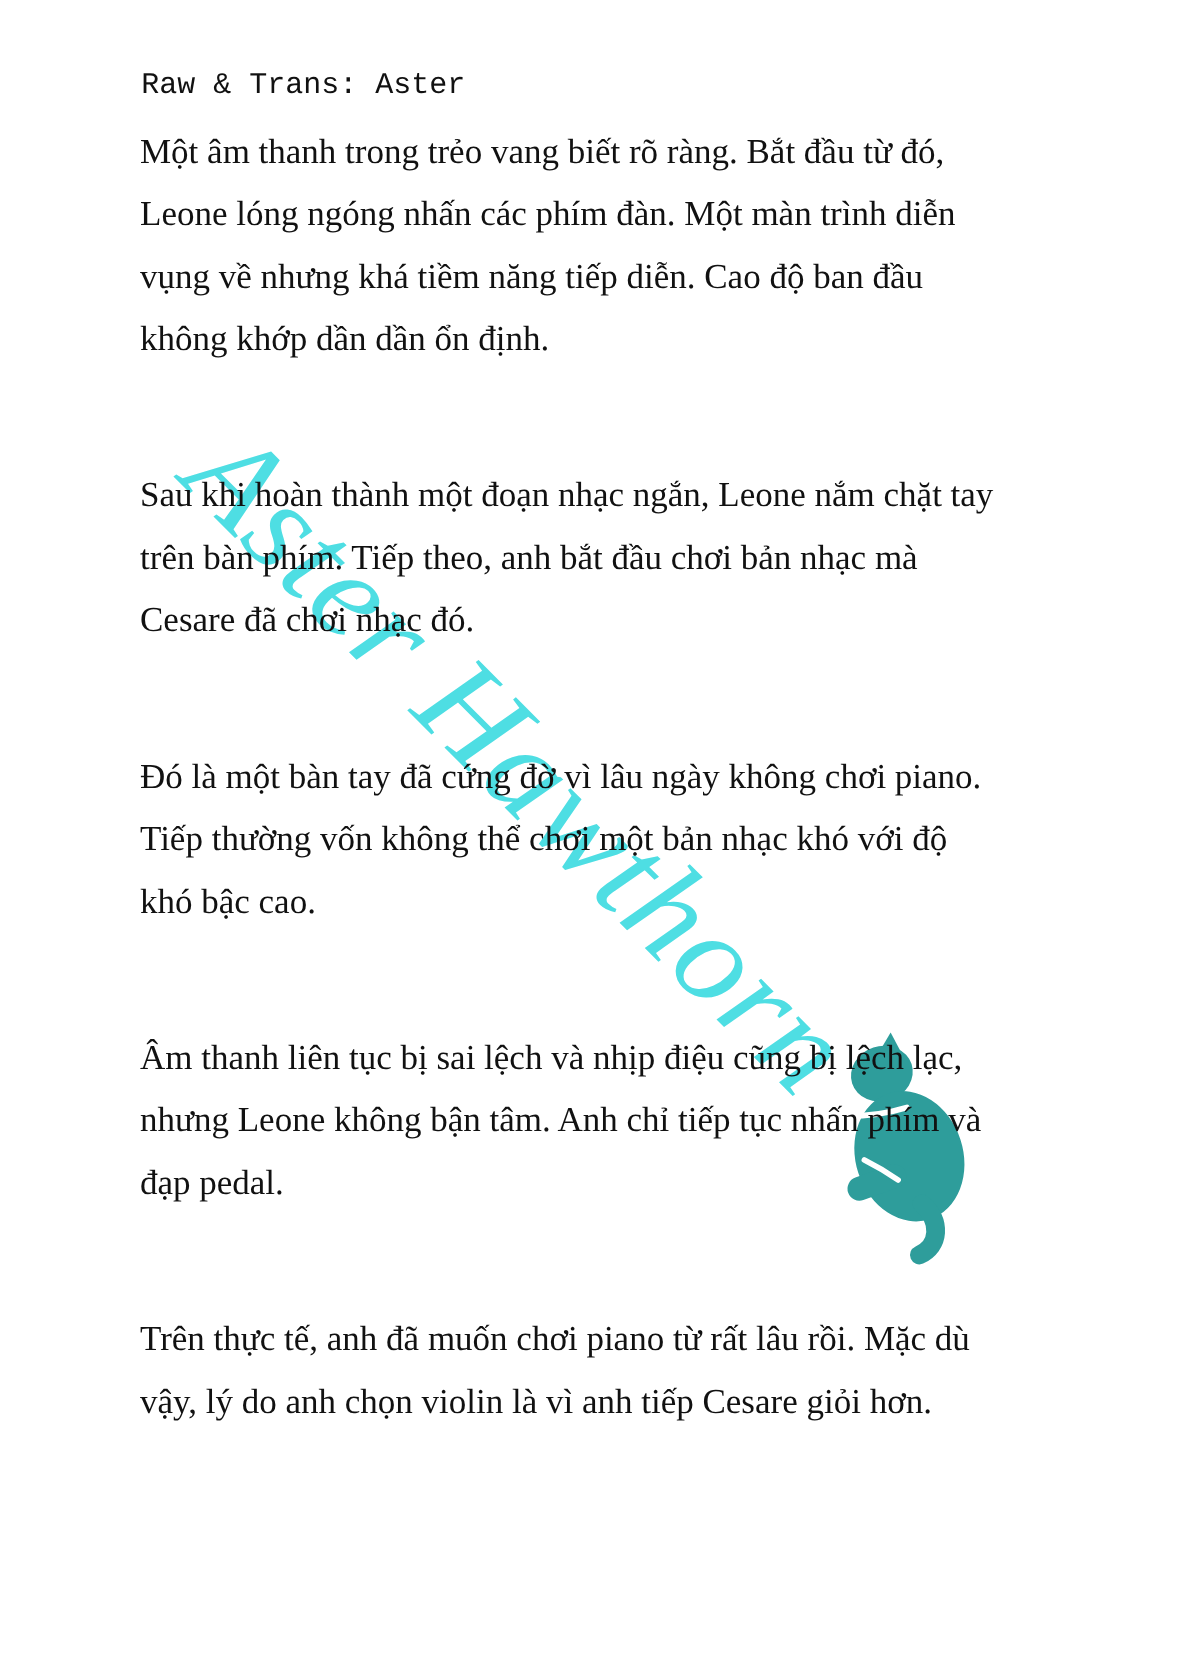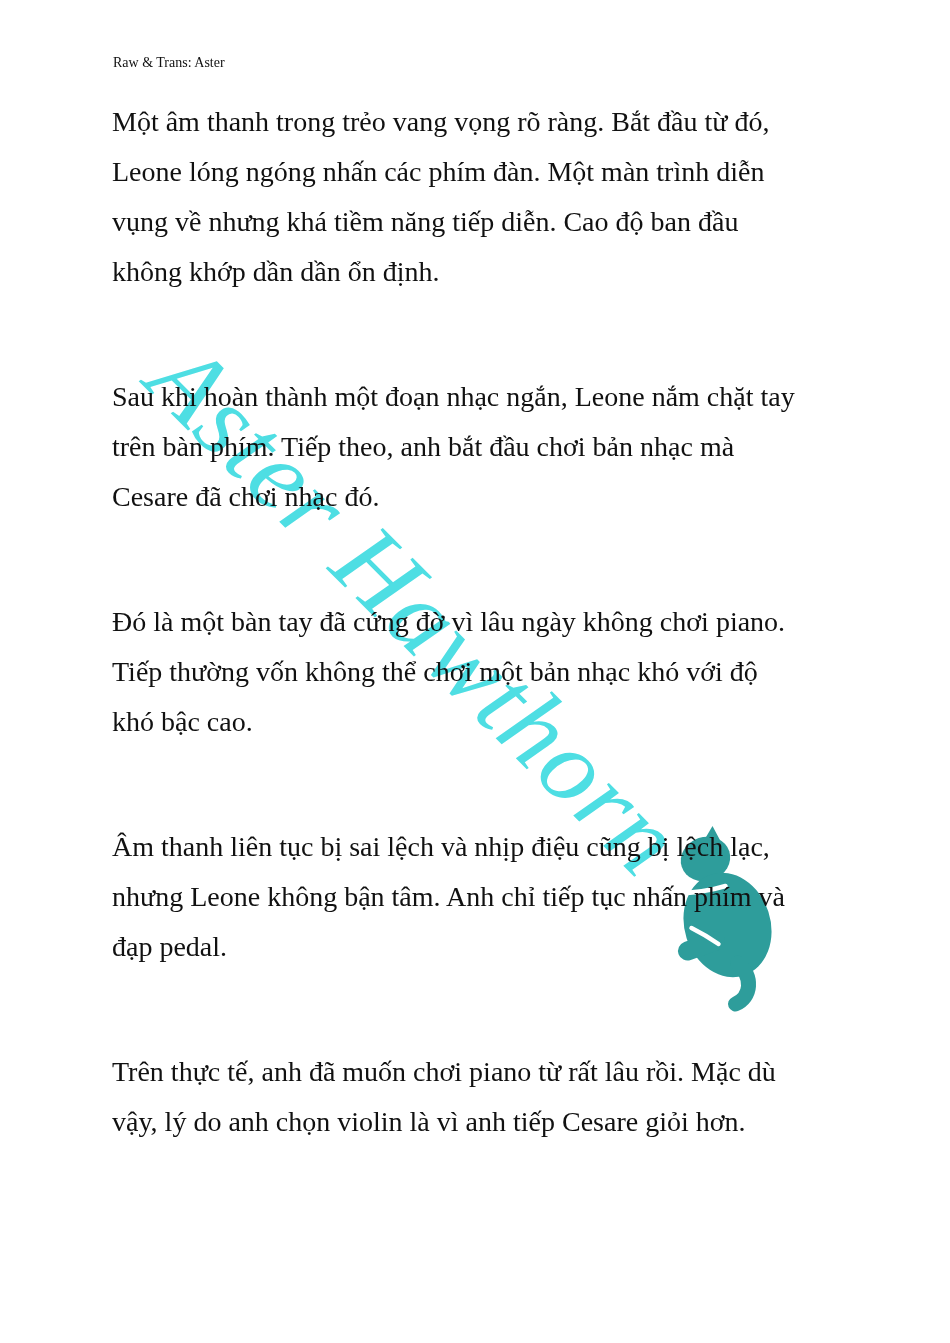--- a/index.html
+++ b/index.html
@@ -16,22 +16,22 @@
   }
   .page{
     position:relative;
     width:950px;height:1343px;
     background:var(--page-bg);
     overflow:hidden;
   }
   .credit{
     position:absolute;
     left:113px;top:55px;
-    font-family:Liberation Serif, serif;
-    font-size:14px;
+    font-family:Liberation Mono, monospace;
+    font-size:24px;
     color:var(--text-color);
     z-index:3;
   }
   .watermark{
     position:absolute;
     left:205px;top:323px;
     font-family:"Liberation Serif",serif;
     font-style:italic;
     font-size:105px;
     line-height:1;
@@ -83,21 +83,21 @@
 
     <path d="M48,116 L20,126" stroke="currentColor" stroke-width="19" stroke-linecap="round" fill="none"></path>
 
     <path d="M70,138 C86,152 84,172 68,179" stroke="currentColor" stroke-width="15" stroke-linecap="round" fill="none"></path>
 
     <path d="M10,68 Q35,68 58,61" stroke="#ffffff" stroke-width="4.5" fill="none" stroke-linecap="round"></path>
     <path d="M24,103 Q38,110 51,119" stroke="#ffffff" stroke-width="4.5" fill="none" stroke-linecap="round"></path>
   </svg>
 
   <div class="content">
-    <p>Một âm thanh trong trẻo vang vọng rõ ràng. Bắt đầu từ đó,
+    <p>Một âm thanh trong trẻo vang biết rõ ràng. Bắt đầu từ đó,
 Leone lóng ngóng nhấn các phím đàn. Một màn trình diễn
 vụng về nhưng khá tiềm năng tiếp diễn. Cao độ ban đầu
 không khớp dần dần ổn định.</p>
     <p>Sau khi hoàn thành một đoạn nhạc ngắn, Leone nắm chặt tay
 trên bàn phím. Tiếp theo, anh bắt đầu chơi bản nhạc mà
 Cesare đã chơi nhạc đó.</p>
     <p>Đó là một bàn tay đã cứng đờ vì lâu ngày không chơi piano.
 Tiếp thường vốn không thể chơi một bản nhạc khó với độ
 khó bậc cao.</p>
     <p>Âm thanh liên tục bị sai lệch và nhịp điệu cũng bị lệch lạc,

